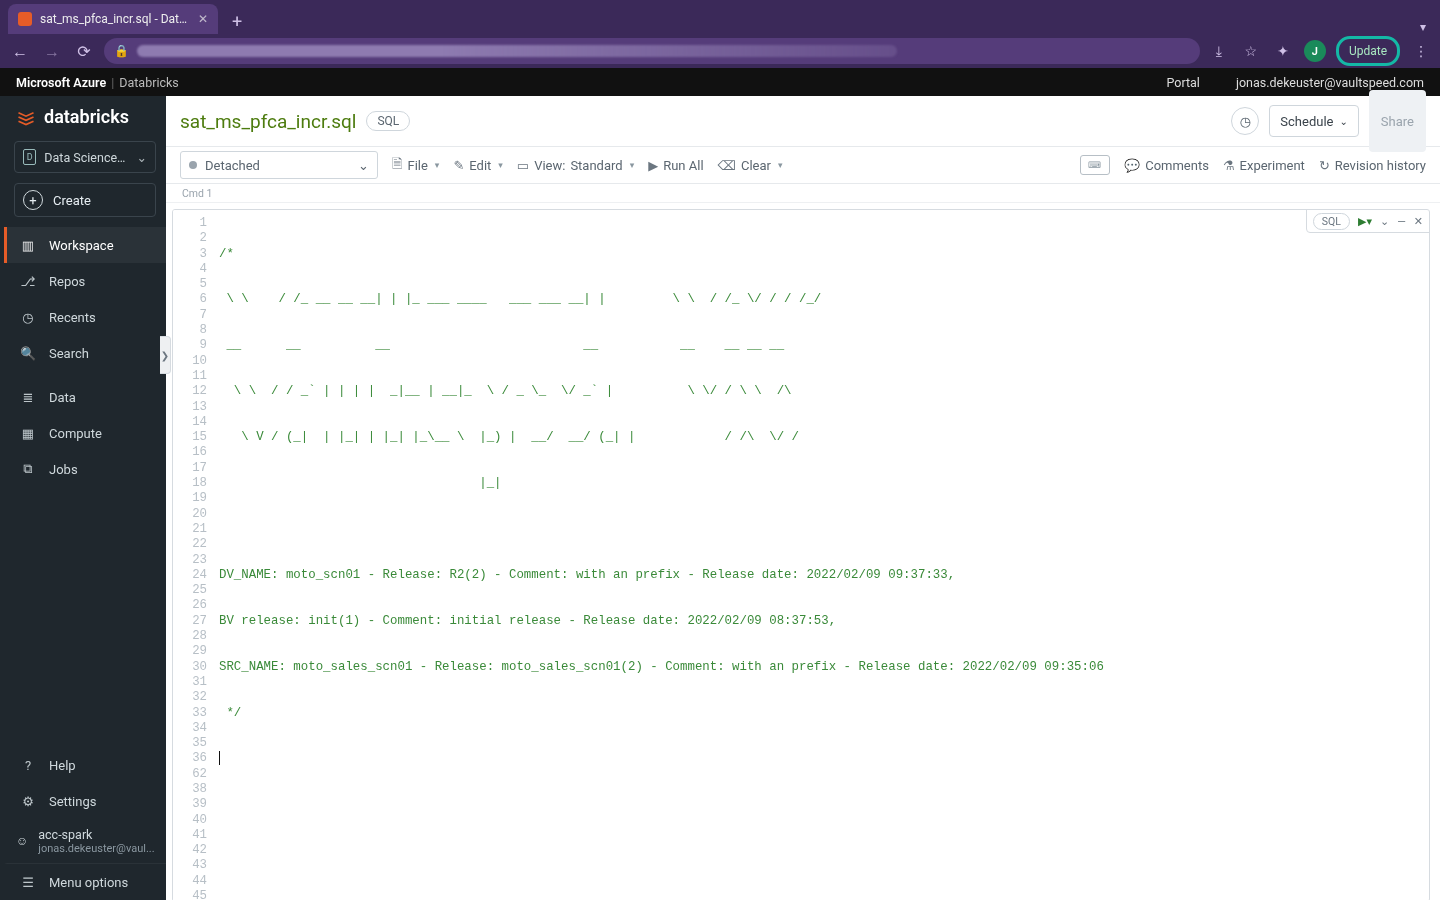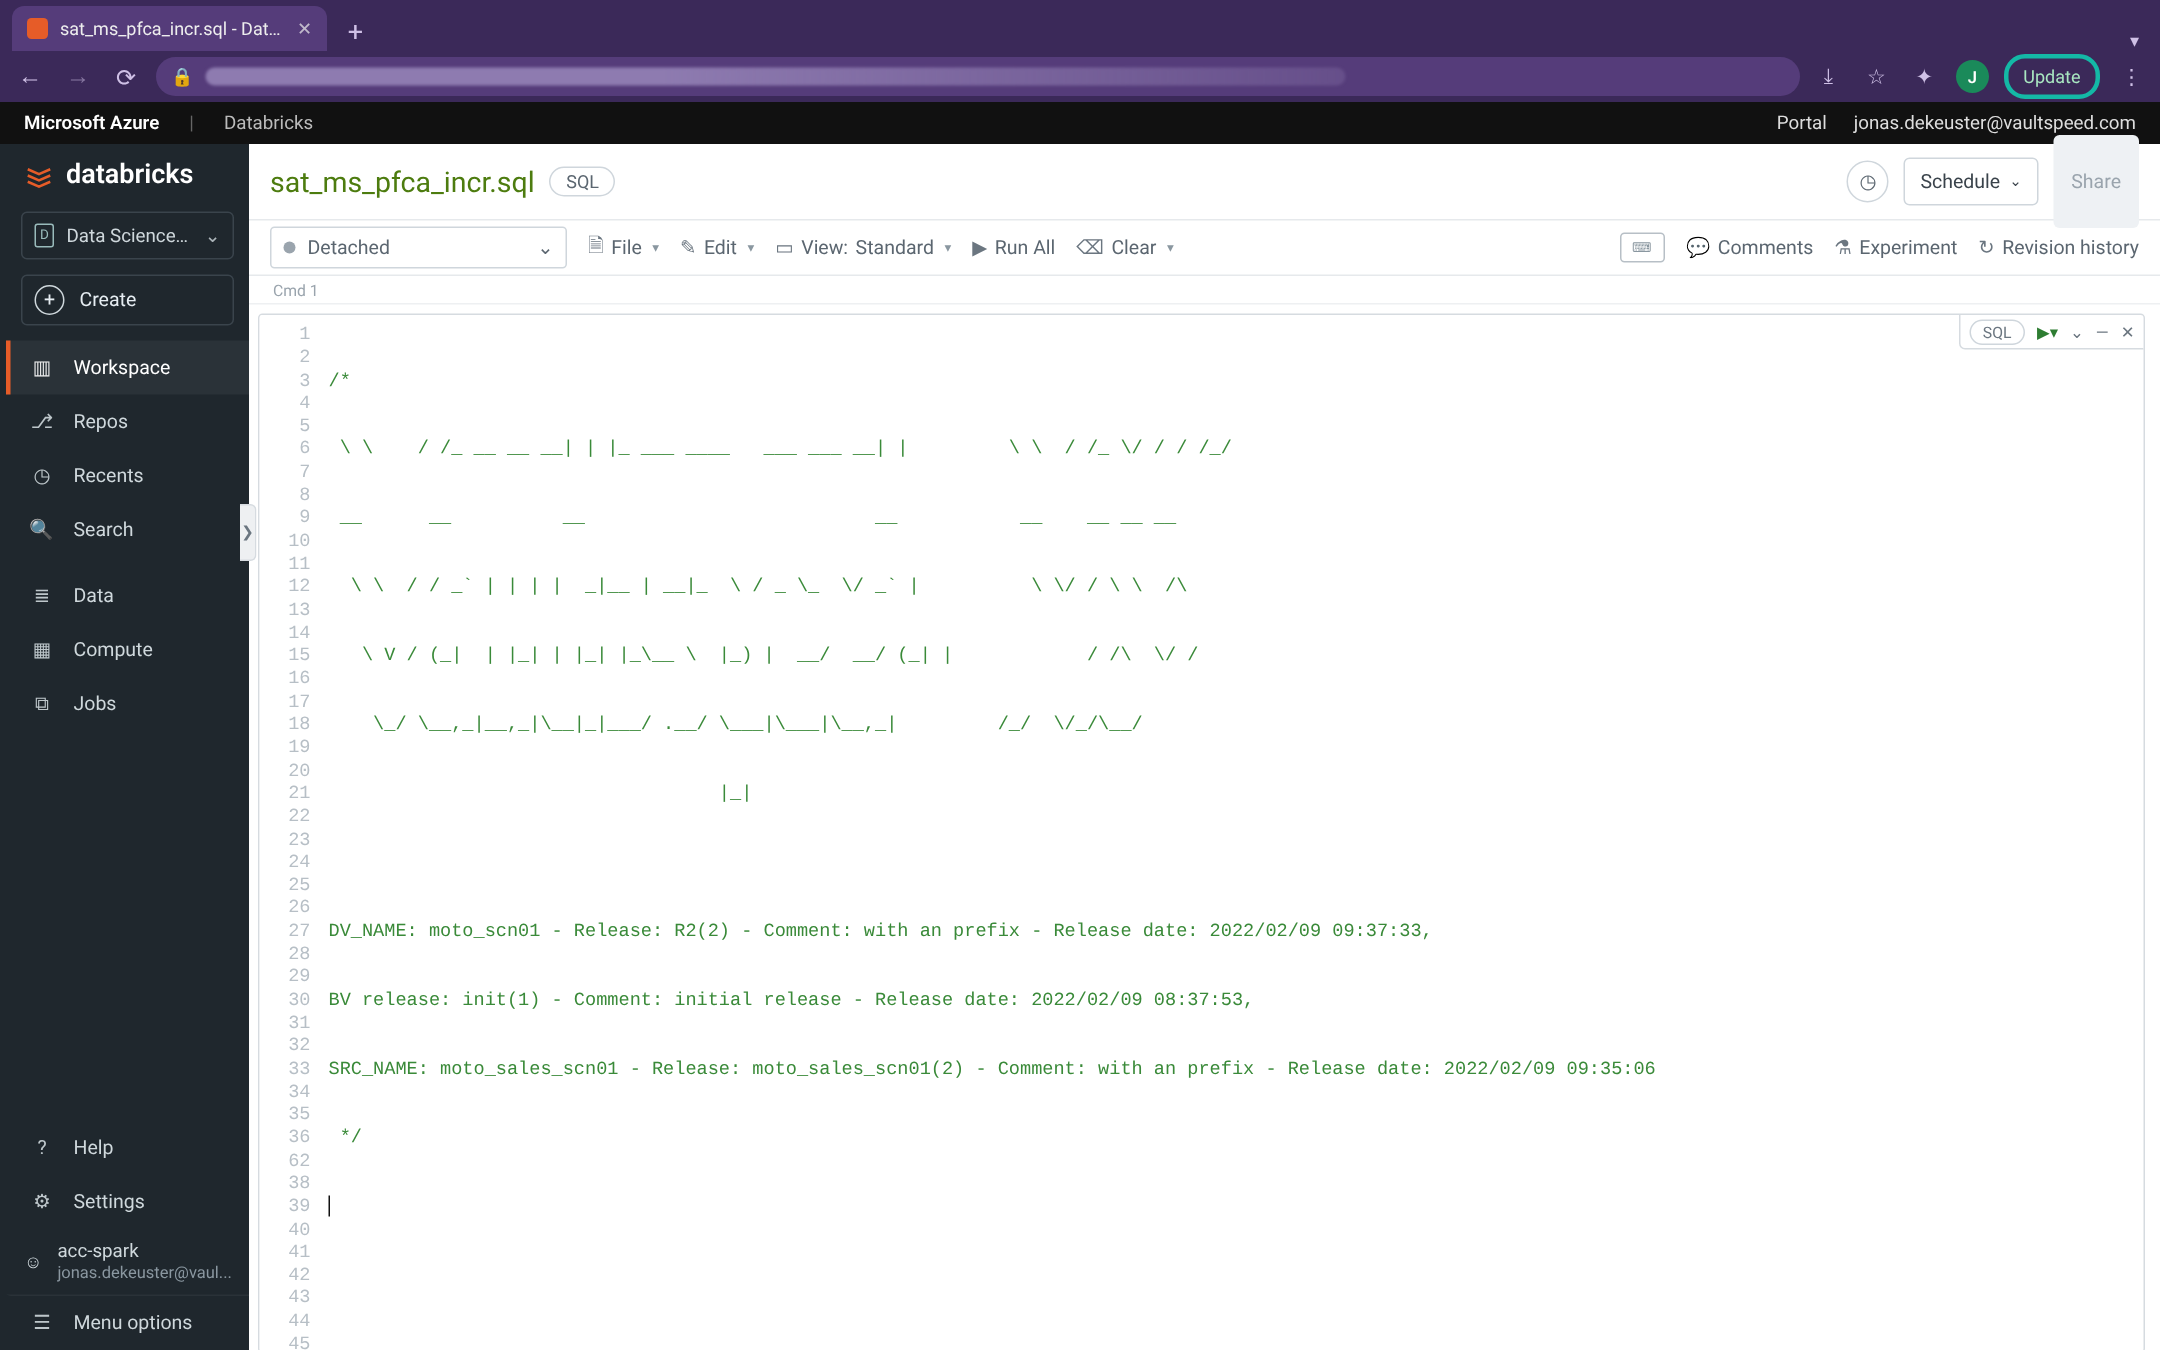--- a/index.html
+++ b/index.html
@@ -17,24 +17,24 @@
   .nav-icon{width:24px;height:24px;display:flex;align-items:center;justify-content:center;color:#cfc0e6;}
   .omnibox{flex:1;height:26px;background:#553c7a;border-radius:13px;display:flex;align-items:center;padding:0 10px;color:#d9d0e6;font-size:12px;gap:8px;overflow:hidden;}
   .omnibox .lock{font-size:12px;color:#b9a9d6}
   .omnibox .url-blur{height:12px;flex:1;background:linear-gradient(90deg,#8e7bb0 0%, #8e7bb0 40%, rgba(142,123,176,0.3) 100%);border-radius:6px;filter:blur(1px);max-width:760px}
   .addr-actions{display:flex;align-items:center;gap:10px}
   .addr-actions .ic{color:#cfc0e6;width:22px;height:22px;display:flex;align-items:center;justify-content:center;font-size:14px}
   .avatar-circle{width:22px;height:22px;border-radius:50%;background:#1a8a5a;color:#fff;display:flex;align-items:center;justify-content:center;font-size:11px;font-weight:600}
   .update-btn{border:3px solid #14b8a6;color:#a9e7c1;border-radius:14px;height:24px;padding:0 10px;font-size:12px;display:flex;align-items:center;}
   
   .azure-strip{height:28px;background:#111;color:#ddd;display:flex;align-items:center;font-size:12.5px;padding:0 16px;}
-  .azure-strip .left{display:flex;align-items:center;gap:20px}
+  .azure-strip .left{display:flex;align-items:center;gap:5px}
   .azure-strip .divider{color:#666}
   .azure-strip .spacer{flex:1}
-  .azure-strip .right{display:flex;align-items:center;gap:18px}
+  .azure-strip .right{display:flex;align-items:center;gap:36px}
   
   .app{display:flex;height:calc(900px - 34px - 34px - 28px);} 
   
   .sidebar{width:162px;background:#1f272d;color:#cfd8dc;display:flex;flex-direction:column;border-left:4px solid transparent}
   .brand{display:flex;align-items:center;gap:8px;padding:10px 12px 10px 12px;color:#fff;font-weight:600;font-size:18px;}
   .brand-logo{width:20px;height:20px;display:inline-flex;align-items:center;justify-content:center}
   .brand-logo svg{width:20px;height:20px;fill:none;stroke:#e65c28;stroke-width:2}
   .ws-select{margin:4px 10px 10px 10px;height:30px;border:1px solid #3a444c;border-radius:4px;display:flex;align-items:center;padding:0 8px;gap:8px;font-size:12.5px;color:#cfd8dc}
   .ws-select .sq{width:14px;height:14px;border:1px solid #9bb;color:#9bb;font-size:9px;display:flex;align-items:center;justify-content:center;border-radius:2px}
   .ws-select .caret{margin-left:auto;opacity:.8}
@@ -329,21 +329,20 @@
               <div>43</div>
               <div>44</div>
               <div>45</div>
           </div>
           <div class="codelines">
             <div><span class="tok-com">/*</span></div>
             <div><span class="tok-com"> \ \    / /_ __ __ __| | |_ ___ ____   ___ ___ __| |         \ \  / /_ \/ / / /_/</span></div>
             <div><span class="tok-com"> __      __          __                          __           __    __ __ __</span></div>
             <div><span class="tok-com">  \ \  / / _` | | | |  _|__ | __|_  \ / _ \_  \/ _` |          \ \/ / \ \  /\</span></div>
             <div><span class="tok-com">   \ V / (_|  | |_| | |_| |_\__ \  |_) |  __/  __/ (_| |            / /\  \/ /</span></div>
-            <div><span class="tok-com">    \_/ \__,_|__,_|\__|_|___/ .__/ \___|\___|\__,_|         /_/  \/_/\__/</span></div>
             <div><span class="tok-com">                                   |_|</span></div>
             <div><span></span></div>
             <div><span class="tok-com">DV_NAME: moto_scn01 - Release: R2(2) - Comment: with an prefix - Release date: 2022/02/09 09:37:33,</span></div>
             <div><span class="tok-com">BV release: init(1) - Comment: initial release - Release date: 2022/02/09 08:37:53,</span></div>
             <div><span class="tok-com">SRC_NAME: moto_sales_scn01 - Release: moto_sales_scn01(2) - Comment: with an prefix - Release date: 2022/02/09 09:35:06</span></div>
             <div><span class="tok-com"> */</span></div>
             <div><span class="cursor"></span><span></span></div>
             <div><span></span></div>
             
             

